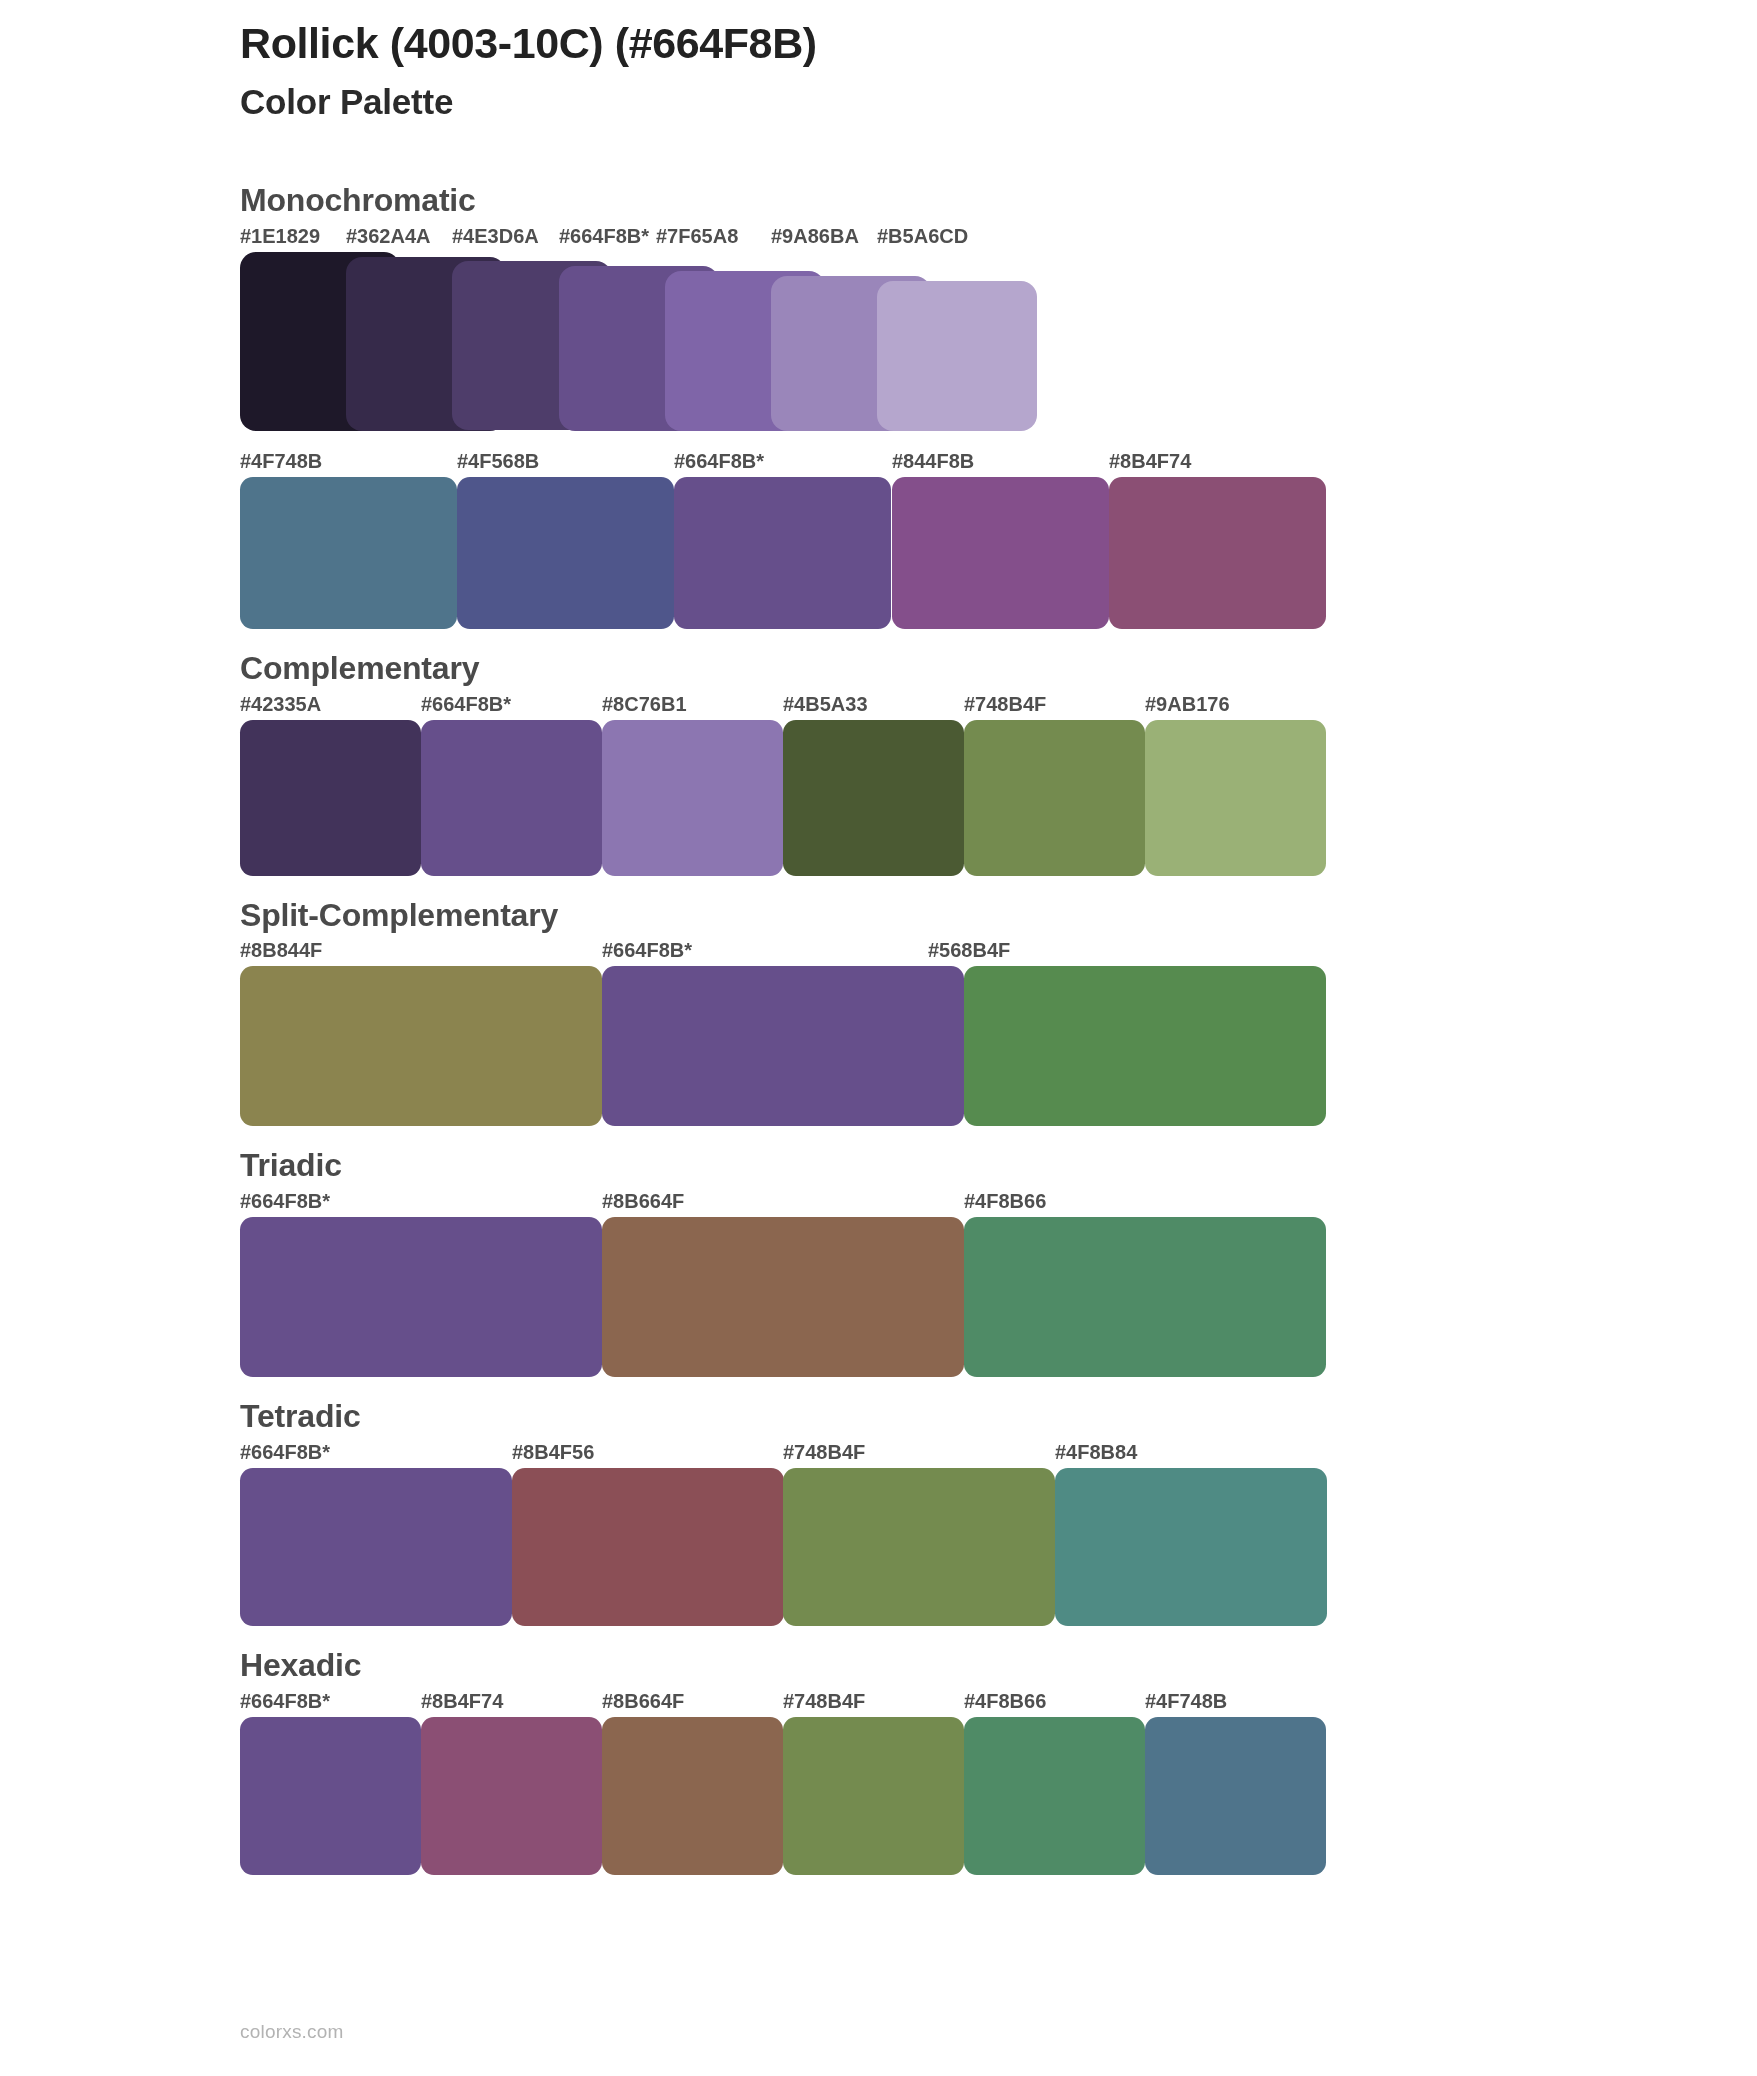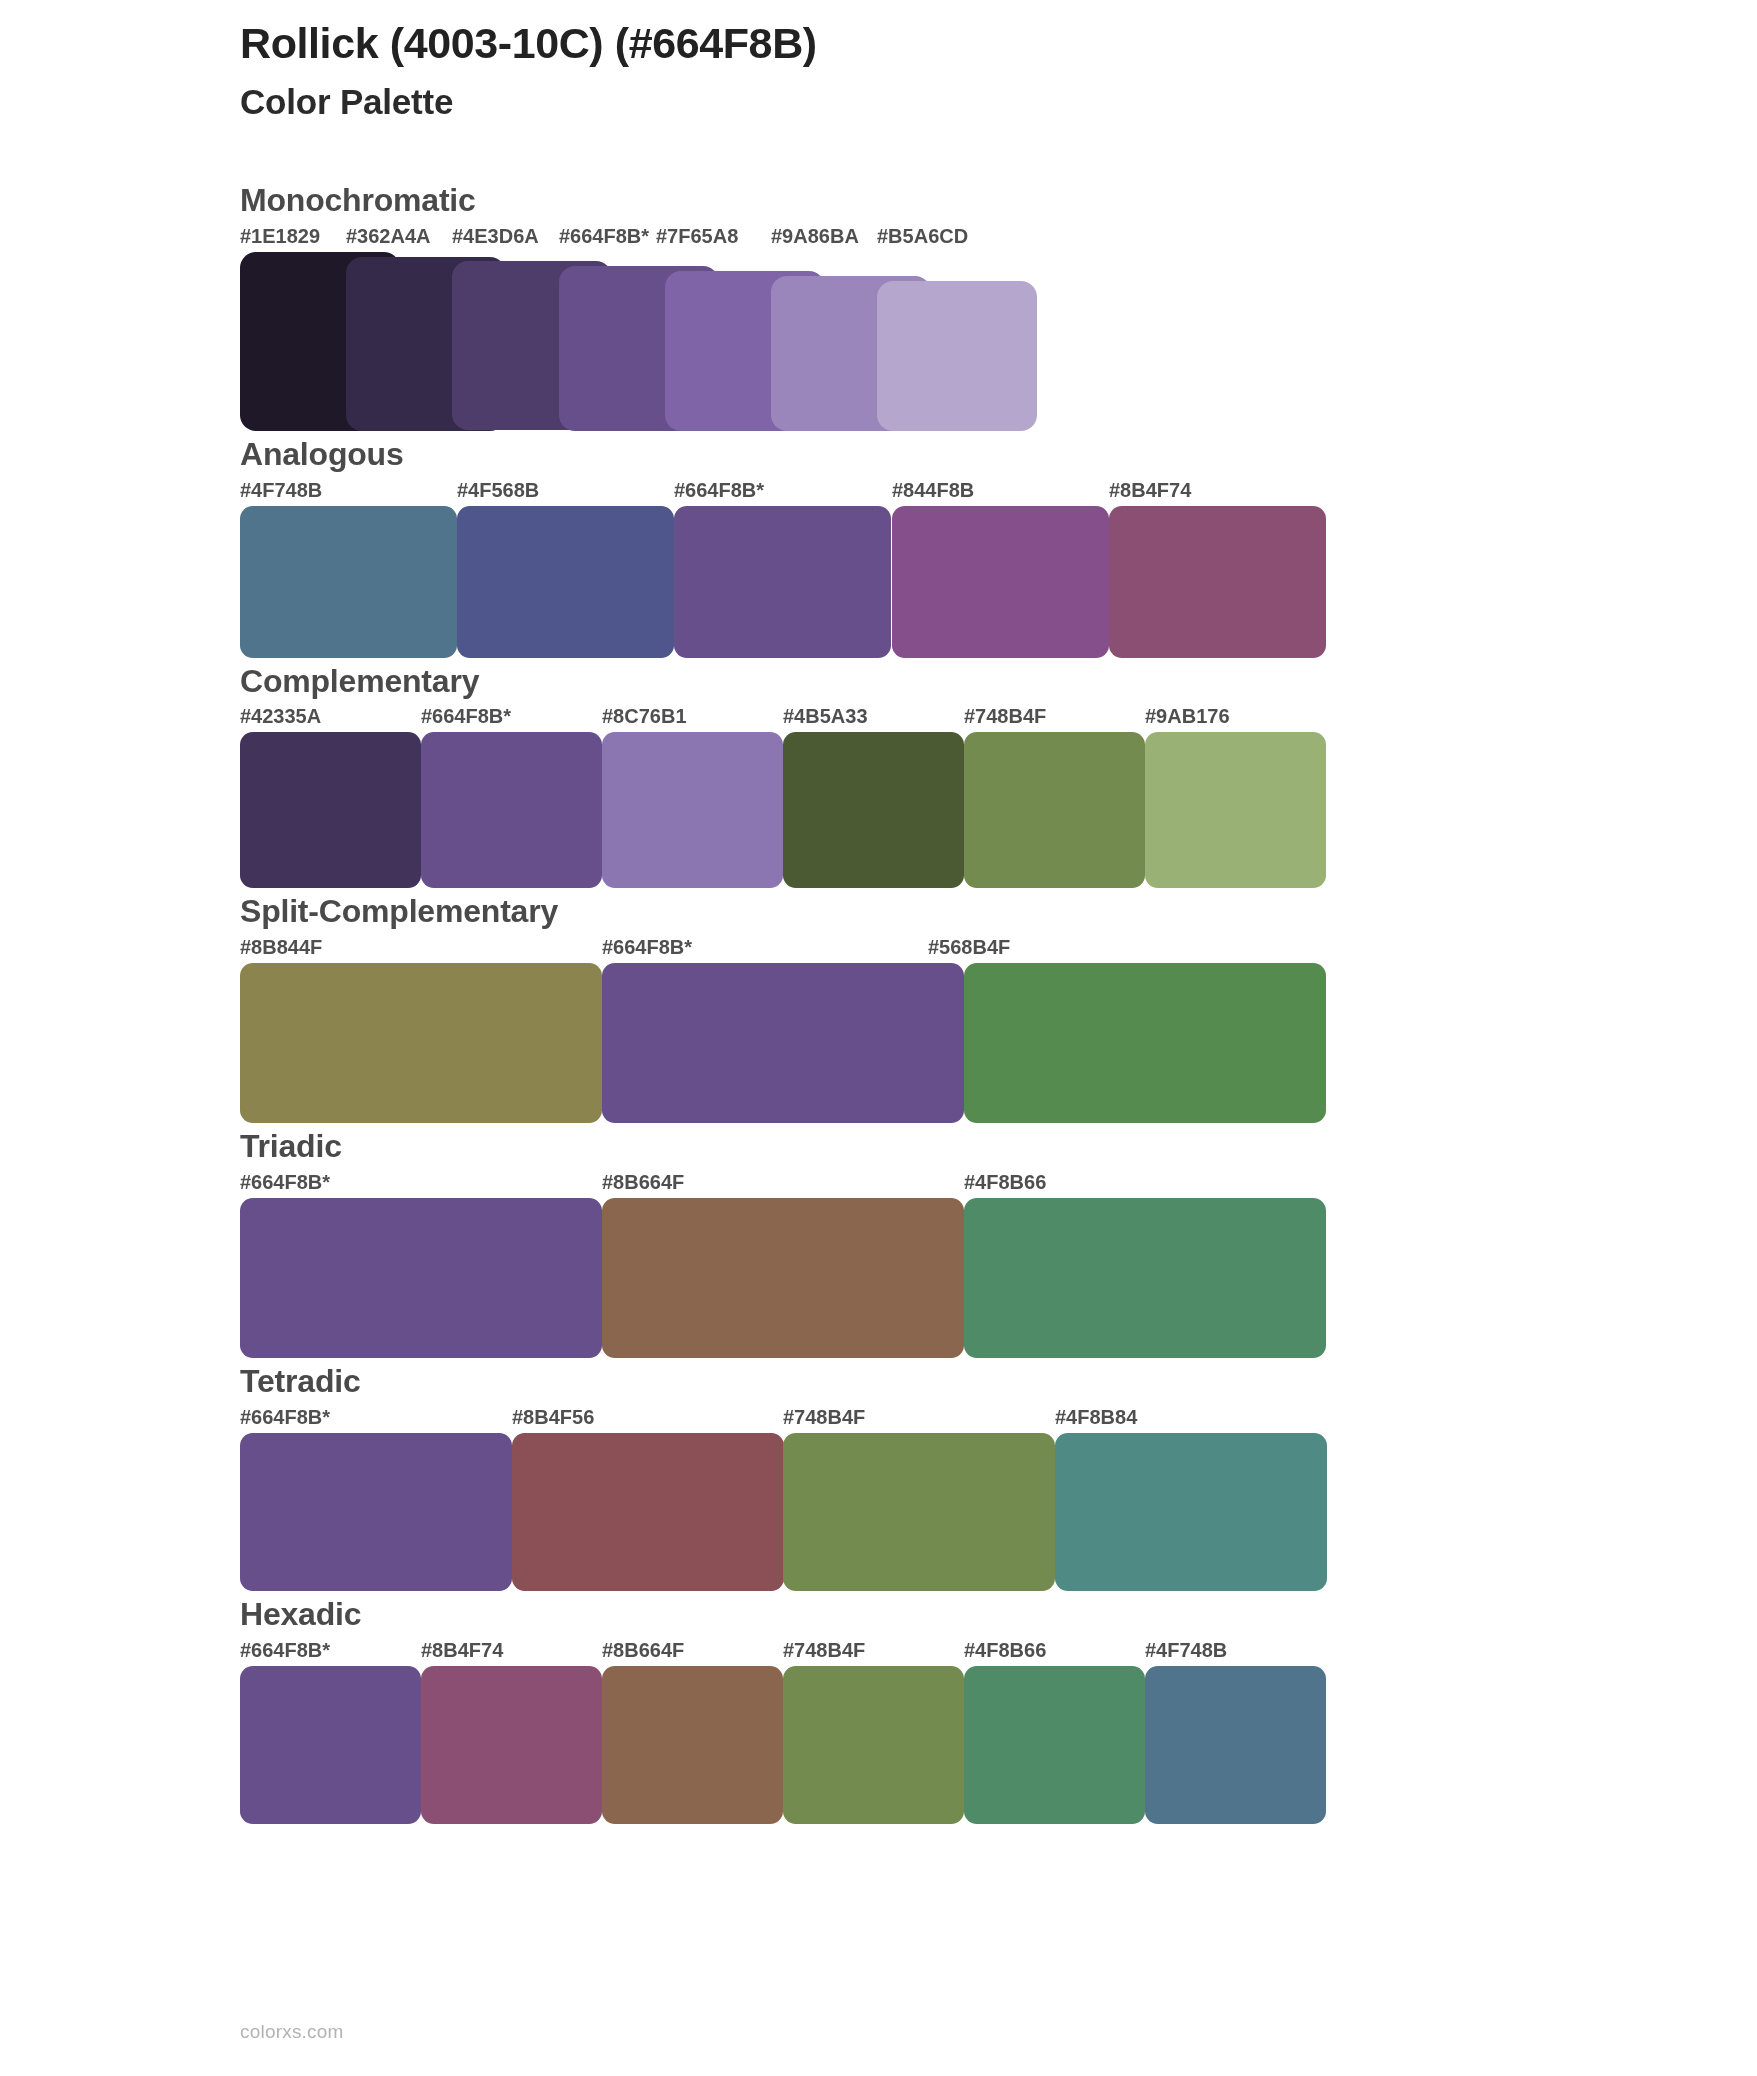--- a/index.html
+++ b/index.html
@@ -53,21 +53,21 @@
   
   .sections {
     position: absolute;
     left: 240px;
     top: 180px;
     width: 1102px;
   }
 
   .section {
     position: relative;
-    margin-bottom: 3px;
+    margin-bottom: 19px;
   }
 
   .section-heading {
     font-size: 32px;
     font-weight: bold;
     color: #4a4a4a;
     letter-spacing: -0.2px;
     margin: 0 0 4.8px 0;
     line-height: 1.25;
     white-space: nowrap;
@@ -138,21 +138,20 @@
           <div class="swatch" title="#1E1829" style="left: 0px; top: 0px; width: 160px; height: 179px; background: rgb(30, 24, 41); z-index: 10;"></div>
           <div class="swatch" title="#362A4A" style="left: 106px; top: 4.8px; width: 160px; height: 174px; background: rgb(54, 42, 74); z-index: 11;"></div>
           <div class="swatch" title="#4E3D6A" style="left: 212px; top: 9.6px; width: 160px; height: 169px; background: rgb(78, 61, 106); z-index: 12;"></div>
           <div class="swatch" title="#664F8B*" style="left: 319px; top: 14.4px; width: 160px; height: 165px; background: rgb(102, 79, 139); z-index: 13;"></div>
           <div class="swatch" title="#7F65A8" style="left: 425px; top: 19px; width: 160px; height: 160px; background: rgb(127, 101, 168); z-index: 14;"></div>
           <div class="swatch" title="#9A86BA" style="left: 531px; top: 24px; width: 160px; height: 155px; background: rgb(154, 134, 186); z-index: 15;"></div>
           <div class="swatch" title="#B5A6CD" style="left: 637px; top: 29px; width: 160px; height: 150px; background: rgb(181, 166, 205); z-index: 16;"></div>
         </div>
       </div>
       <div class="section">
-        <div class="section-heading">Analogous</div>
         <div class="labels-row">
           <div class="hex-label" style="left: 0px;">#4F748B</div>
           <div class="hex-label" style="left: 217px;">#4F568B</div>
           <div class="hex-label" style="left: 434px;">#664F8B*</div>
           <div class="hex-label" style="left: 652px;">#844F8B</div>
           <div class="hex-label" style="left: 869px;">#8B4F74</div>
         </div>
         <div class="swatch-row" style="height: 152px;">
           <div class="swatch" title="#4F748B" style="left: 0px; top: 0px; width: 217px; height: 152px; background: rgb(79, 116, 139); z-index: 10;"></div>
           <div class="swatch" title="#4F568B" style="left: 217px; top: 0px; width: 217px; height: 152px; background: rgb(79, 86, 139); z-index: 11;"></div>

